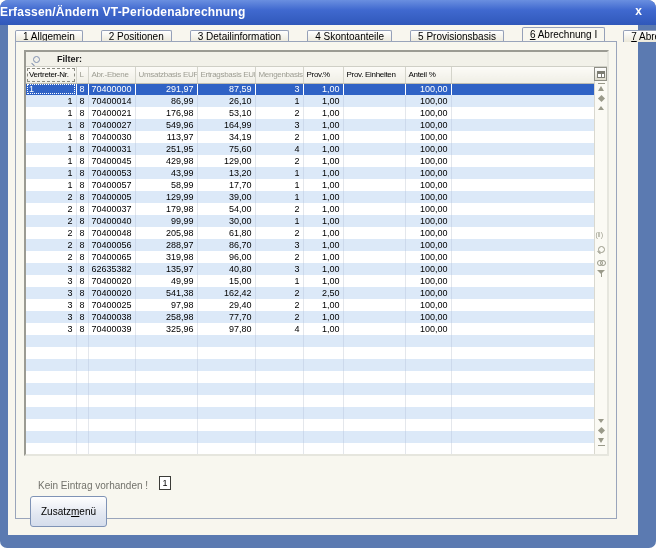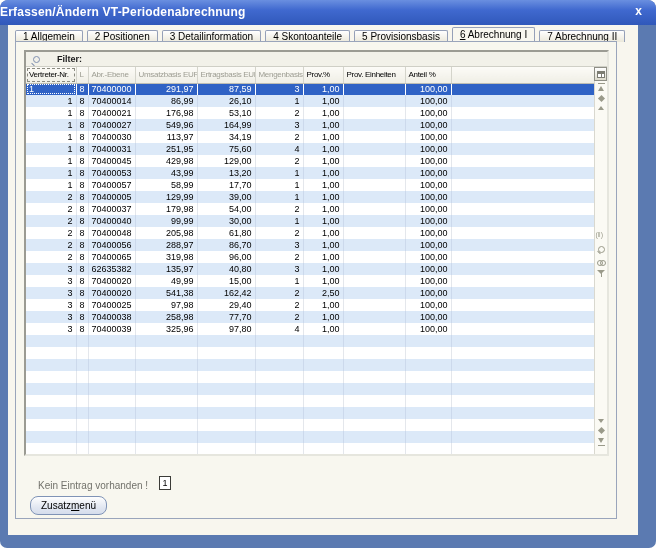--- a/index.html
+++ b/index.html
@@ -18,21 +18,21 @@
   .titlebar .close{position:absolute;right:14px;top:4px;color:#ffffff;font-weight:bold;
             font-size:12px;cursor:default;}
 
   
   .content{position:absolute;left:8px;top:25px;width:630px;height:510px;background:#f8f6ee;}
 
   
   .tabs{position:absolute;left:7px;top:4px;height:13px;display:flex;align-items:flex-end;z-index:0;}
   .tab{height:12px;line-height:11px;padding:0 7px;font-size:10px;color:#000;
        background:linear-gradient(#ffffff,#ebe8da);border:1px solid #95a0b8;border-bottom:none;
-       border-radius:2px 2px 0 0;margin-right:4px;white-space:nowrap;position:relative;z-index:0;}
+       border-radius:2px 2px 0 0;margin-right:18px;white-space:nowrap;position:relative;z-index:0;}
   .tab.active{height:15px;line-height:14px;background:#f8f7ef;z-index:3;}
   .mn{text-decoration:underline;}
 
   
   .panel{position:absolute;left:7px;top:16px;width:602px;height:478px;background:#f8f7ef;
          border:1px solid #9aa5bb;z-index:1;}
 
   
   .grid{position:absolute;left:8px;top:8px;width:585px;height:406px;background:#ffffff;
         border:2px solid;border-color:#9b9b93 #e6e6de #e6e6de #9b9b93;overflow:hidden;}
@@ -103,24 +103,24 @@
       background:linear-gradient(#ffffff,#dcdacb);border:1px solid #8f8f86;
       display:flex;align-items:center;justify-content:center;}
   .grid-glyph{width:8px;height:7px;border:1px solid #7c7c72;
       background:linear-gradient(180deg,#7c7c72 0,#7c7c72 2px,#ffffff 2px);position:relative;}
   .grid-glyph::after{content:"";position:absolute;left:3px;top:0;bottom:0;width:1px;background:#7c7c72;}
 
   
   .status-text{position:absolute;left:22px;top:438px;font-size:10px;color:#72726b;white-space:nowrap;}
   .counter-box{position:absolute;left:143px;top:434px;width:12px;height:14px;background:#ffffff;
       border:1px solid #3c3c38;font-size:9px;display:flex;align-items:center;justify-content:center;color:#000;}
-  .menu-btn{position:absolute;left:14px;top:454px;height:19px;padding:0 10px;font-size:10px;
+  .menu-btn{position:absolute;left:14px;top:454px;height:31px;padding:0 10px;font-size:10px;
       font-family:"Liberation Sans","DejaVu Sans",sans-serif;color:#000;
       background:linear-gradient(#fefefe,#e2e7f1 60%,#d5ddec);border:1px solid #7f93b6;
-      border-radius:8px;cursor:default;}
+      border-radius:3px;cursor:default;}
 </style>
 </head>
 <body>
 
 <div class="window">
   <div class="titlebar">
     <span class="title">Erfassen/Ändern VT-Periodenabrechnung</span>
     <span class="close">x</span>
   </div>
 

